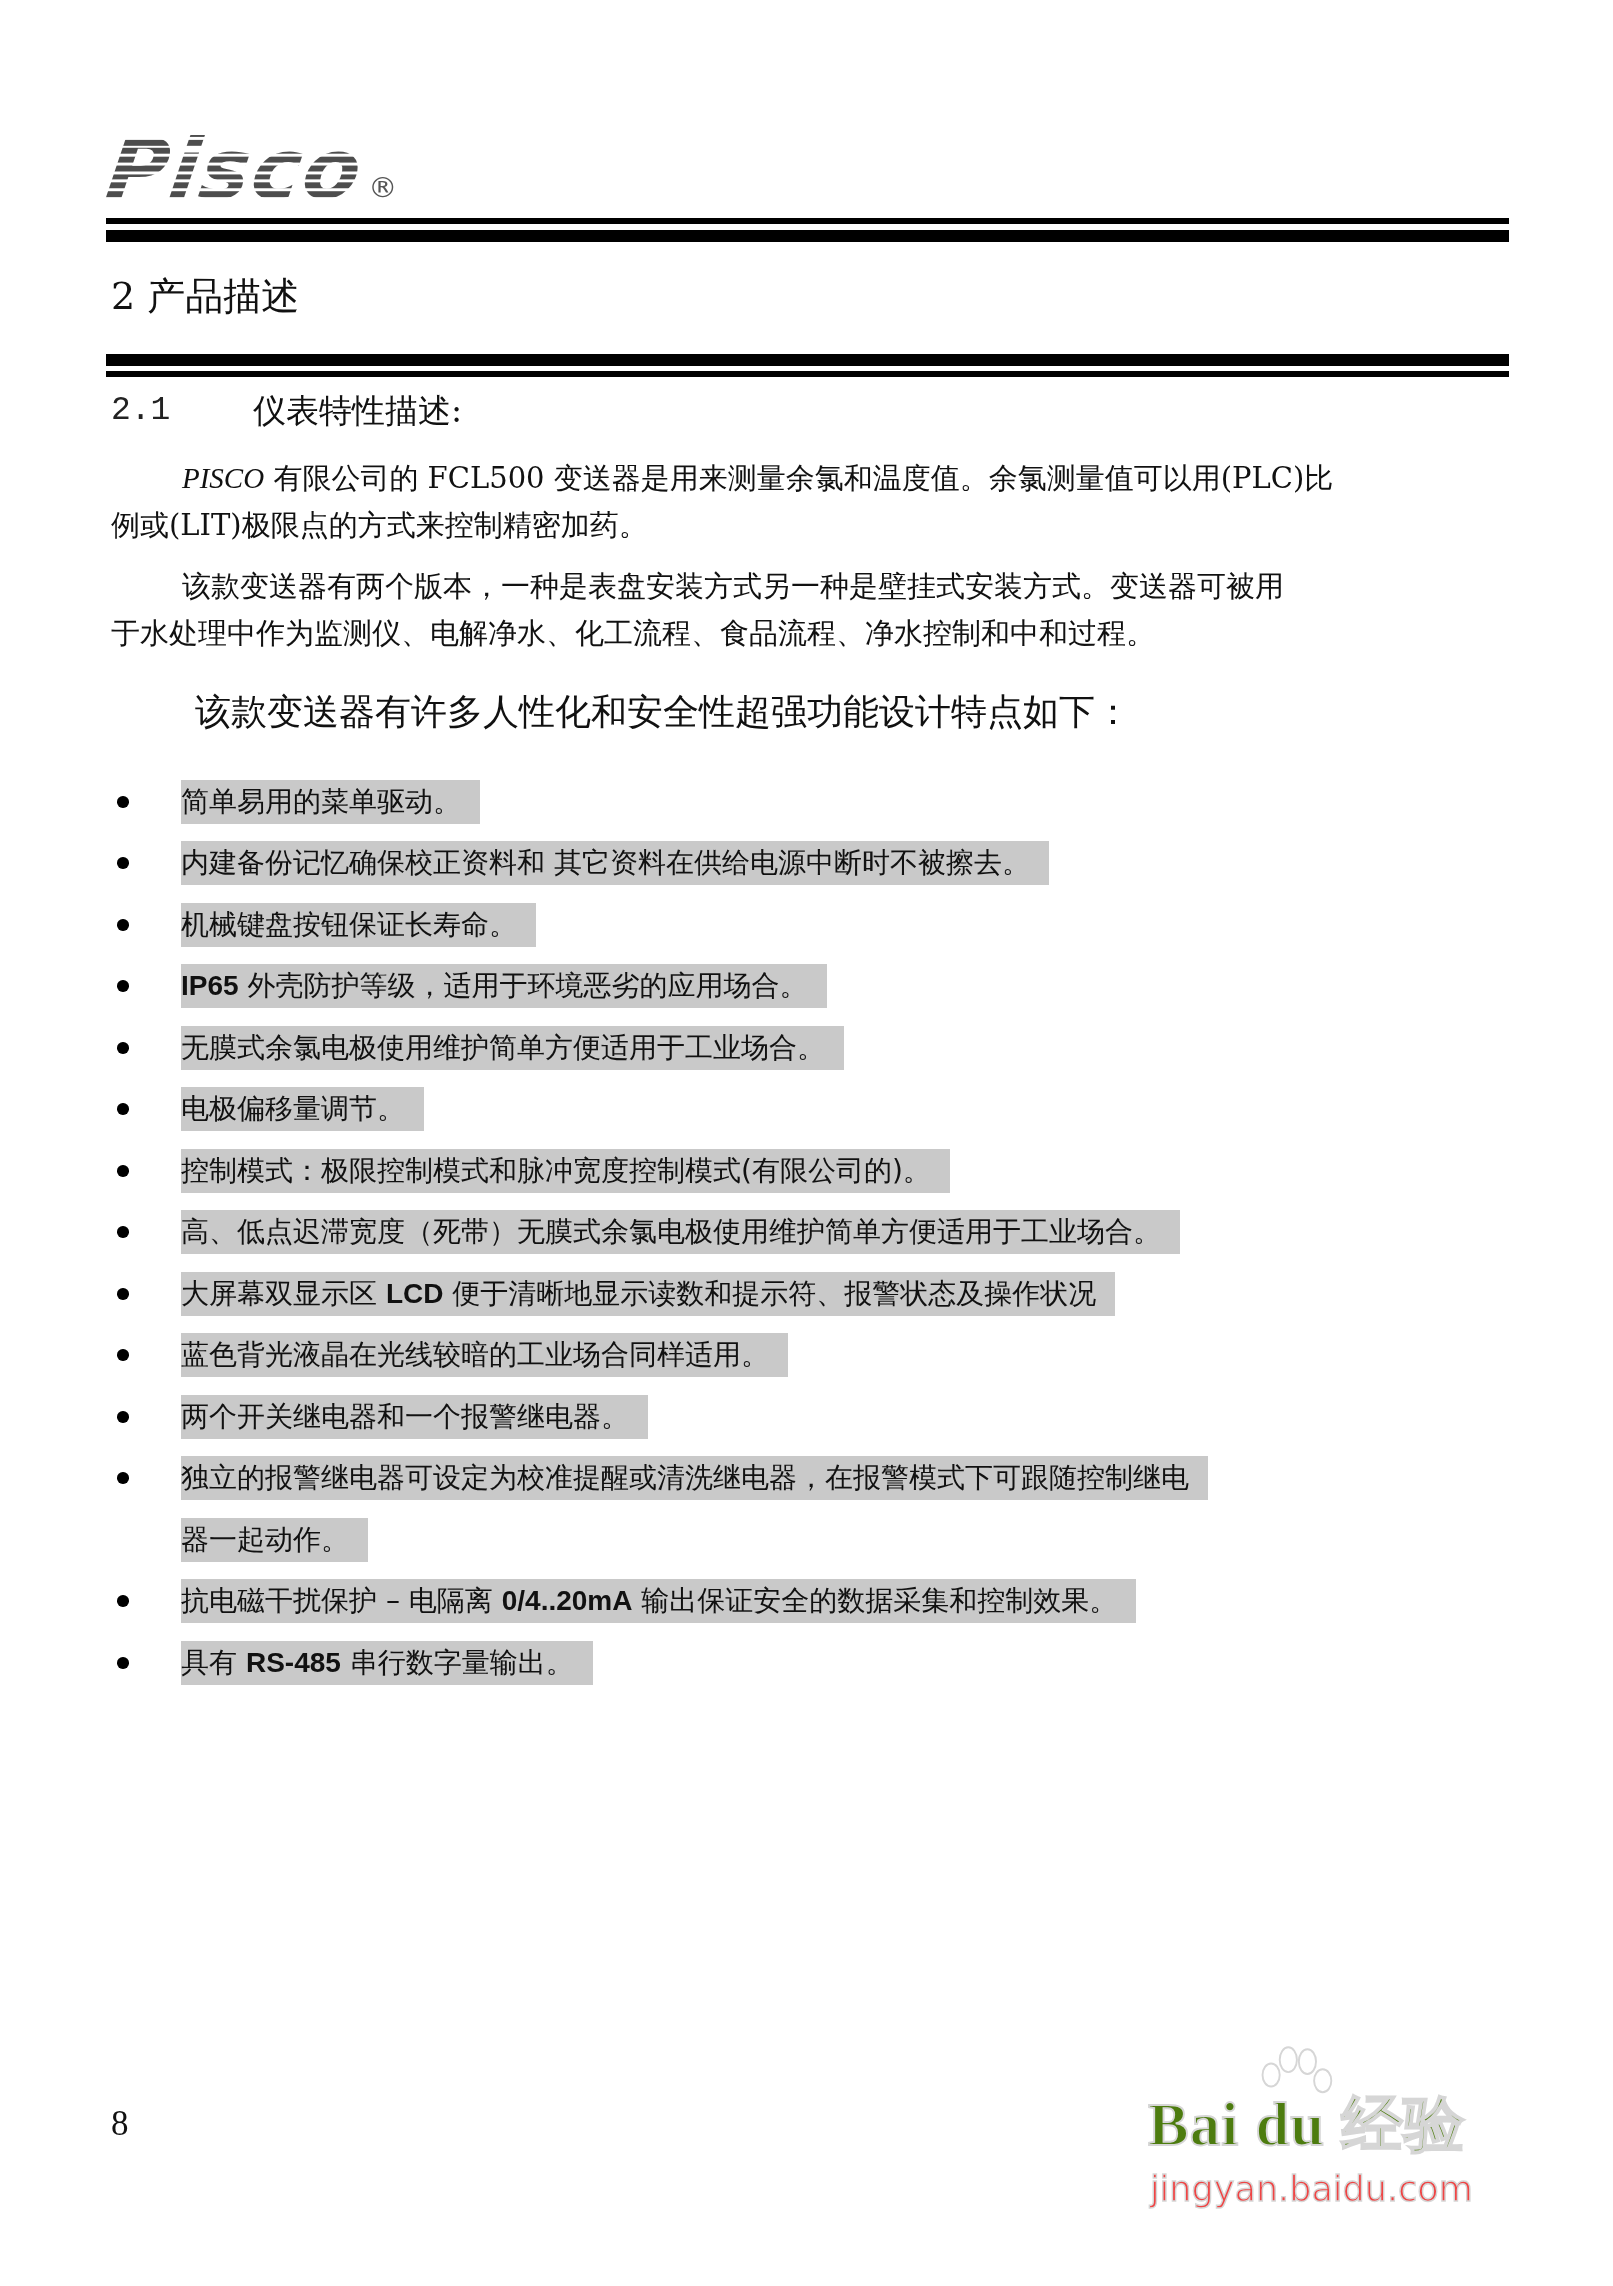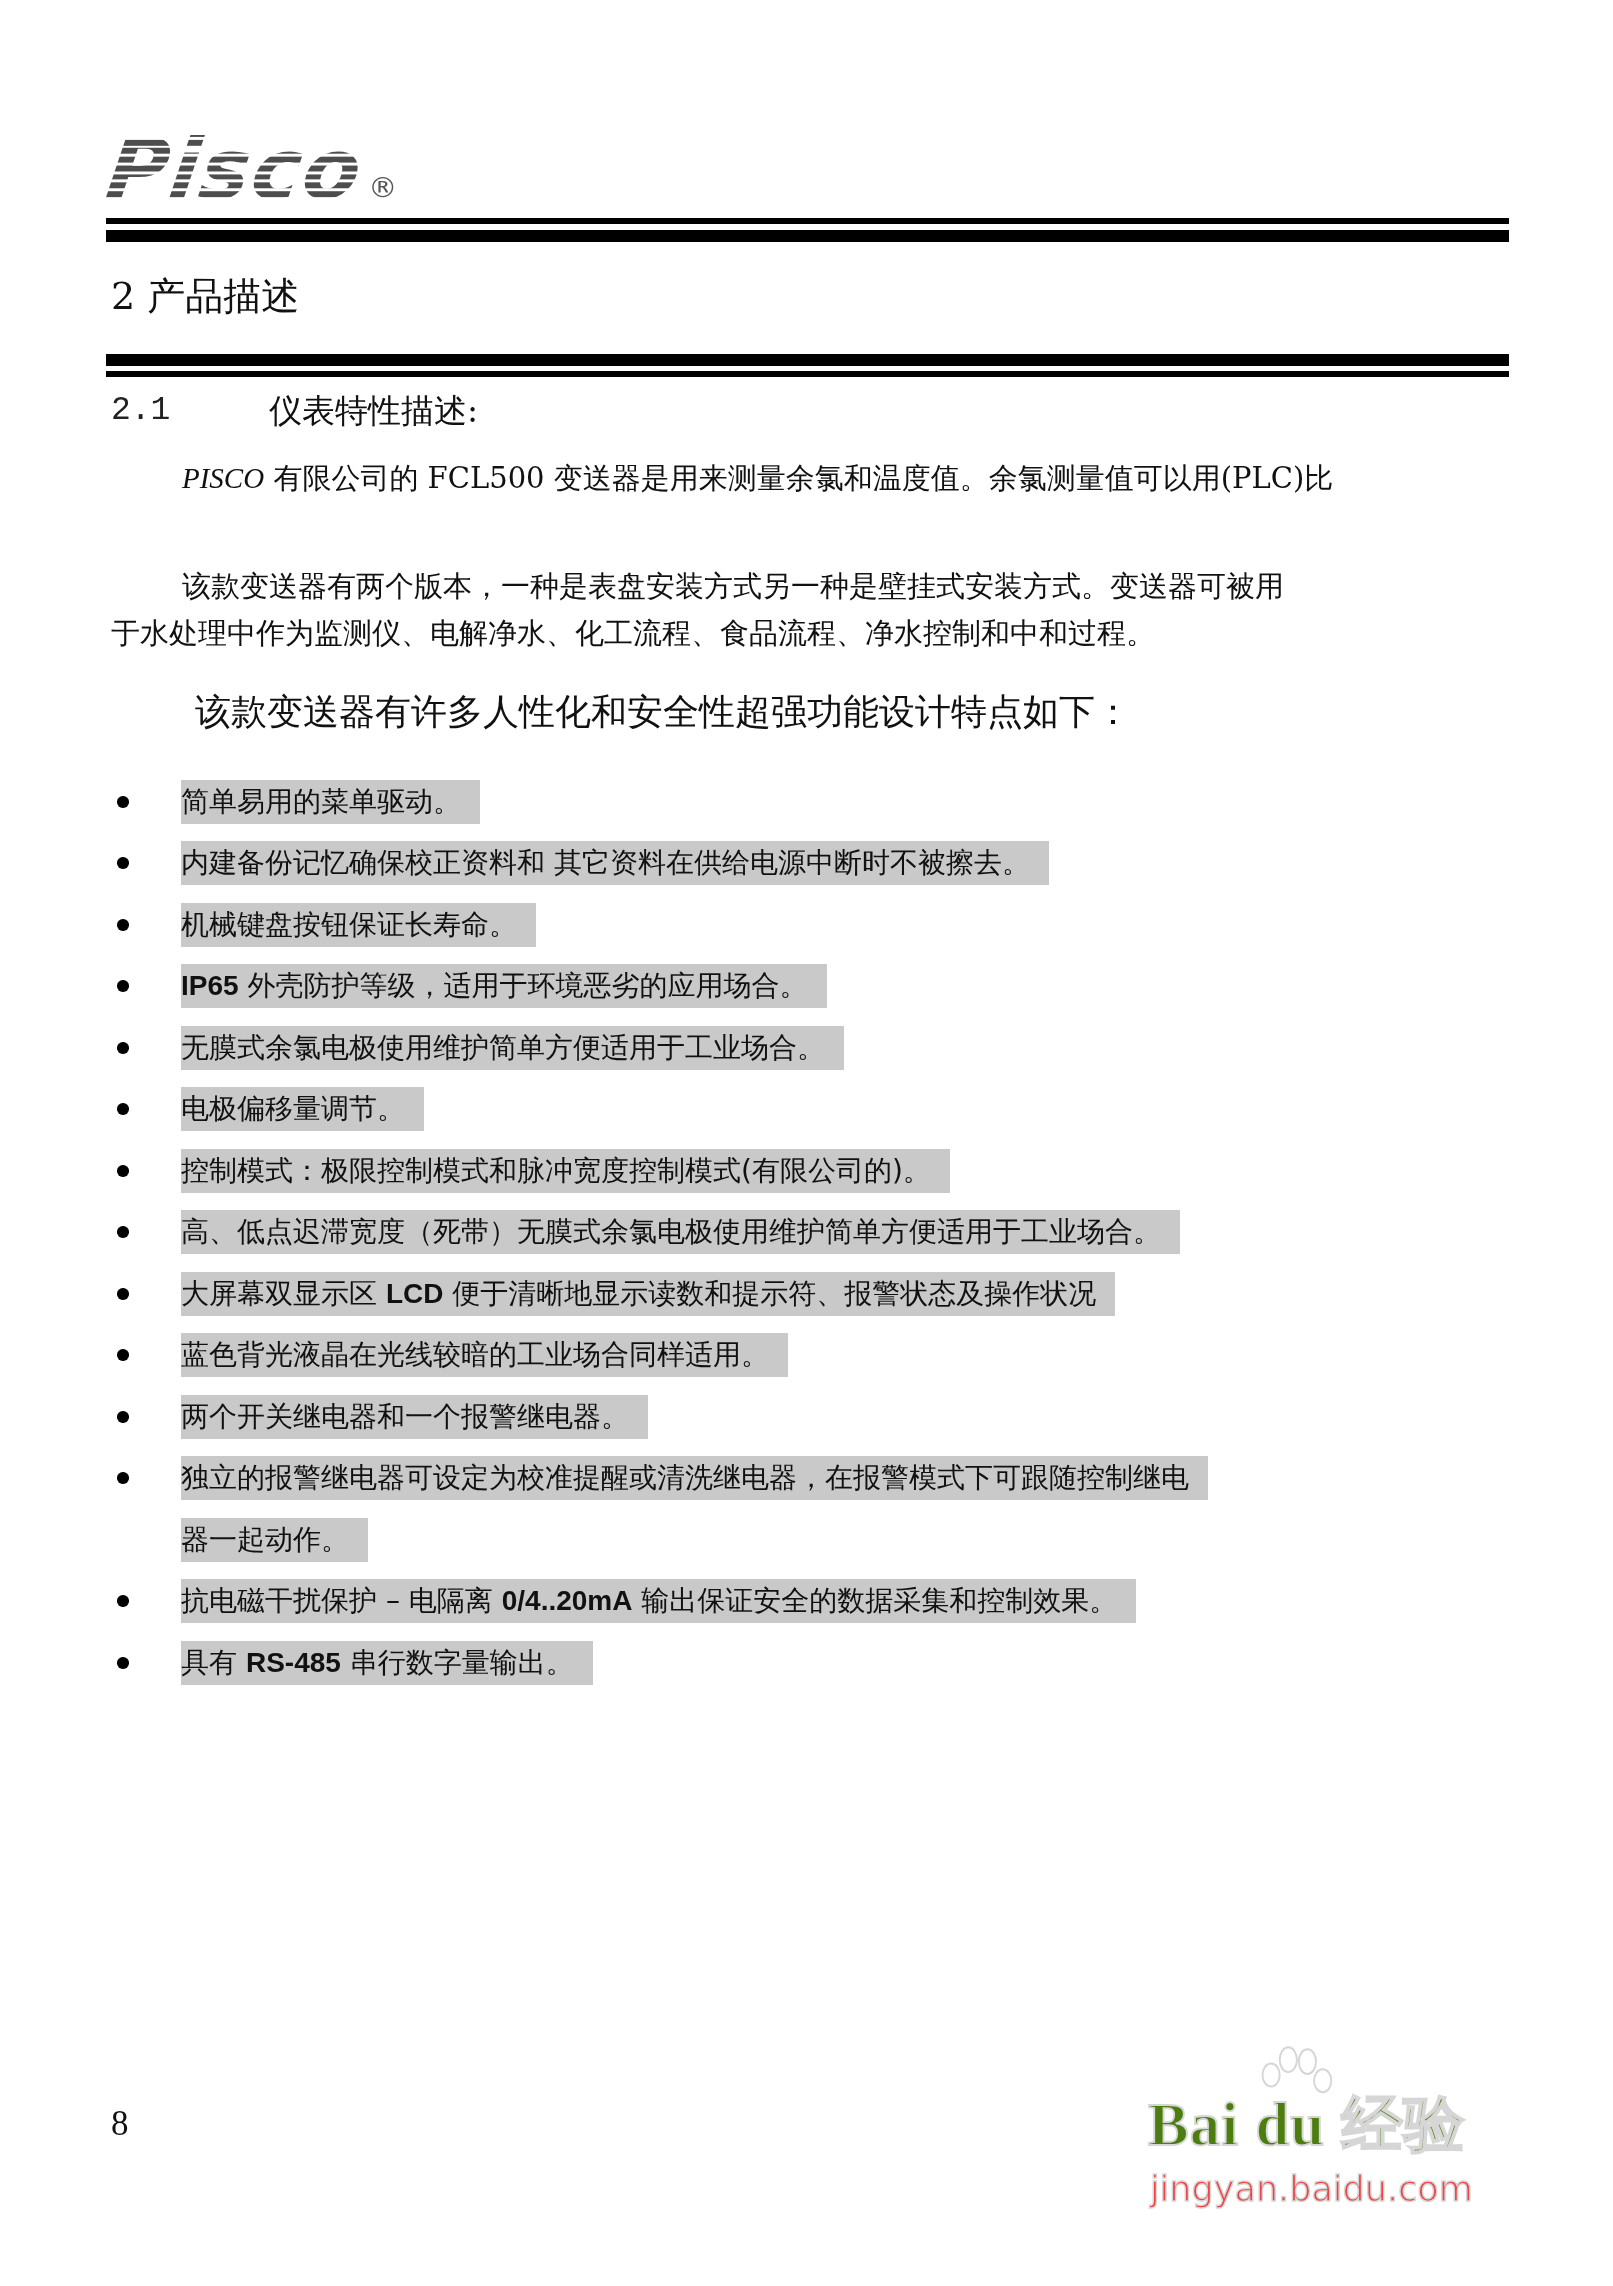--- a/index.html
+++ b/index.html
@@ -12,21 +12,21 @@
     .logo-word { font-family: "DejaVu Sans", "Liberation Sans", sans-serif; font-weight: 900; font-style: italic;
                  font-size: 83px; line-height: 77px; letter-spacing: 1.9px; color: #555;
                  background: repeating-linear-gradient(to bottom, #4d4d4d 0 5.8px, transparent 5.8px 8.6px);
                  -webkit-background-clip: text; background-clip: text; -webkit-text-fill-color: transparent;
                  transform: skewX(-8deg); }
     .logo-reg { font-family: "DejaVu Sans", sans-serif; font-size: 29px; color: #555; margin-left: 5.8px; margin-bottom: 3.8px; }
 
     .rule { left: 106px; width: 1403px; background: #000; }
 
     .h1 { left: 111px; top: 271px; font-size: 38px; line-height: 50px; font-family: "DejaVu Serif", "Liberation Serif", serif; }
-    .h2 { left: 111px; top: 390px; font-size: 33px; line-height: 42px; display: flex; gap: 16px; }
+    .h2 { left: 111px; top: 390px; font-size: 33px; line-height: 42px; display: flex; }
     .h2 .num { width: 142px; font-family: "Liberation Mono", "DejaVu Sans Mono", monospace; color: #222; }
 
     .para { left: 111px; width: 1403px; font-size: 29px; line-height: 47px; }
     .para .indent { display: inline-block; width: 71px; }
     .para em { font-family: "Liberation Serif", serif; font-style: italic; }
     .para .sans { font-family: "Liberation Sans", "DejaVu Sans", sans-serif; }
     .p1 { top: 455px; }
     .p2 { top: 563px; }
 
     .intro { left: 195px; top: 688px; font-size: 36px; line-height: 48px; font-family: "DejaVu Sans", "Liberation Sans", sans-serif; }
@@ -63,20 +63,21 @@
 <div class="abs rule" style="top:354px;height:11.5px;"></div>
 <div class="abs rule" style="top:371px;height:5.8px;"></div>
 
 <div class="abs h2">
   <span class="num">2.1</span>
   <span>仪表特性描述:</span>
 </div>
 
 <div class="abs para p1">
   <div><span class="indent"></span><em>PISCO</em> <span>有限公司的 FCL500 变送器是用来测量余氯和温度值。余氯测量值可以用(PLC)比</span></div>
+  <div>例或(LIT)极限点的方式来控制精密加药。</div>
 </div>
 
 <div class="abs para p2">
   <div><span class="indent"></span><span>该款变送器有两个版本，一种是表盘安装方式另一种是壁挂式安装方式。变送器可被用</span></div>
   <div class="sans">于水处理中作为监测仪、电解净水、化工流程、食品流程、净水控制和中和过程。</div>
 </div>
 
 <div class="abs intro">该款变送器有许多人性化和安全性超强功能设计特点如下：</div>
 
 <div class="abs features">

